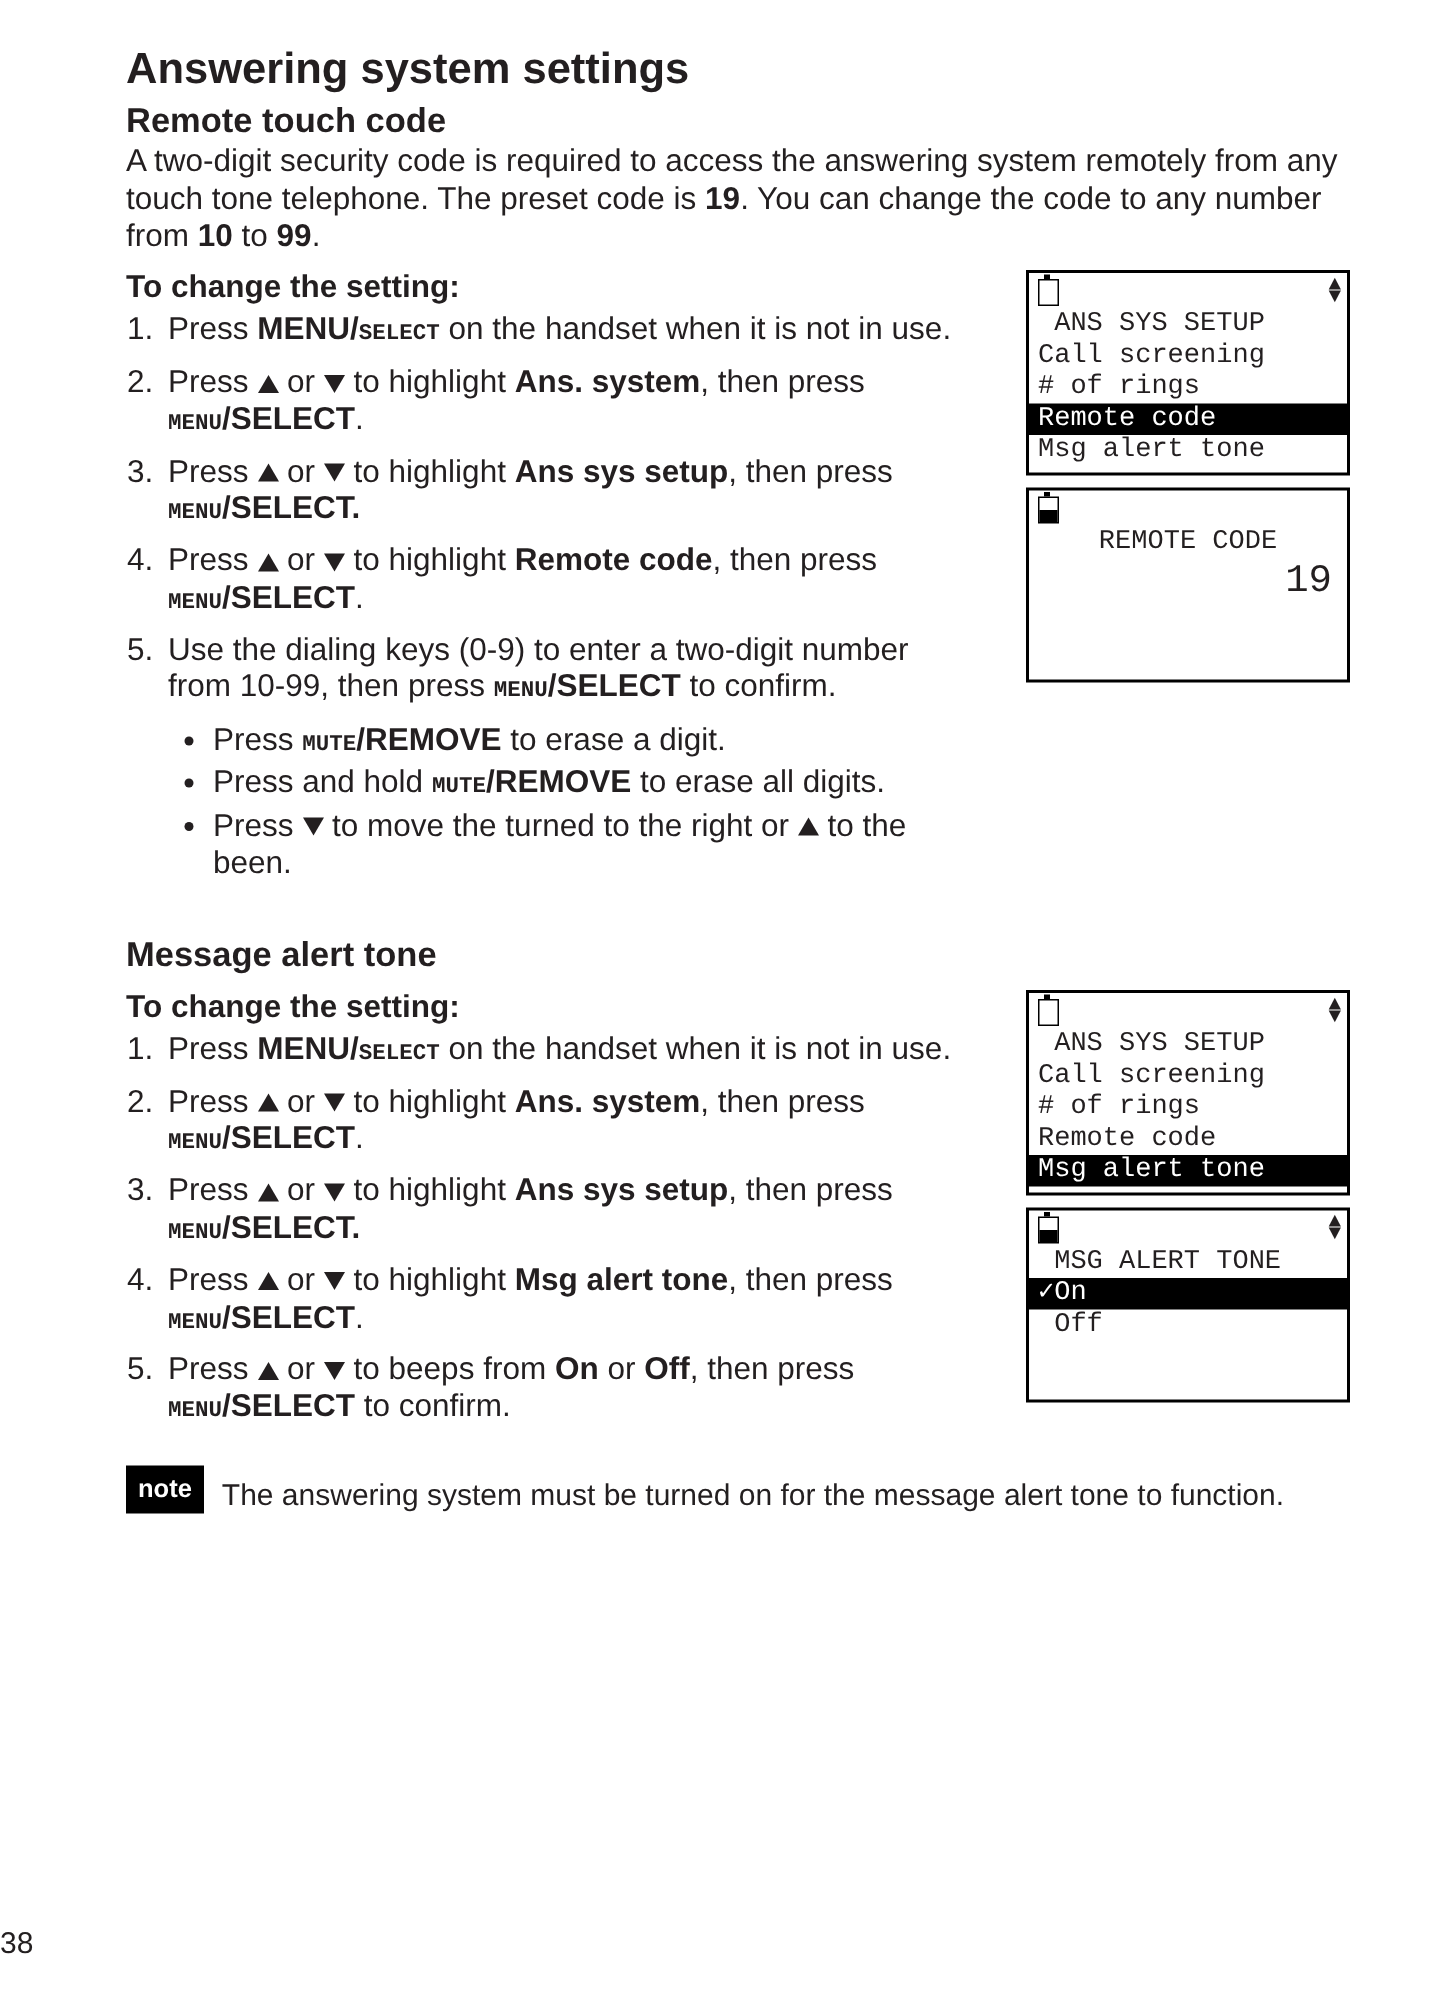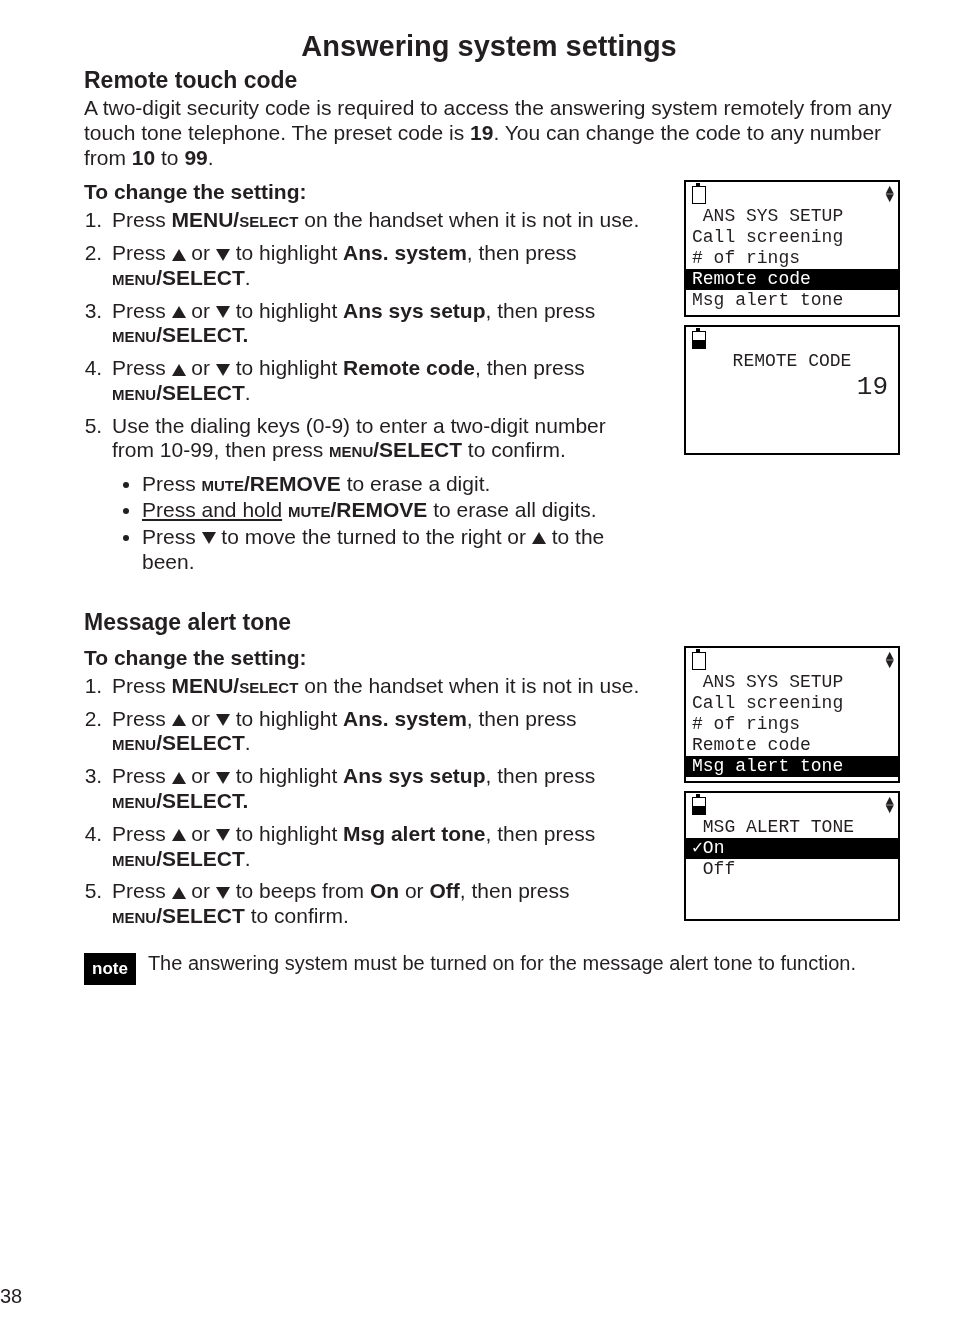--- a/index.html
+++ b/index.html
@@ -13,21 +13,20 @@
     width: 954px;
     height: 1336px;
     box-sizing: border-box;
     padding: 30px 60px 0 84px;
     position: relative;
   }
   h1 {
     font-size: 29px;
     font-weight: bold;
     margin: 0 0 4px 0;
-    text-align: center;
   }
   h2 {
     font-size: 23px;
     font-weight: bold;
     margin: 0 0 2px 0;
   }
   p.body {
     font-size: 21px;
     margin: 0 0 8px 0;
     line-height: 1.18;
@@ -52,20 +51,21 @@
     margin: 0 0 4px 0;
     padding-left: 58px;
     line-height: 1.2;
   }
   ul.bullets li {
     margin-bottom: 1px;
   }
   .smallcaps {
     font-variant: small-caps;
     font-weight: bold;
+    font-family: Liberation Mono, monospace;
   }
   .tri {
     display: inline-block;
     width: 0; height: 0;
     vertical-align: middle;
   }
   .tri-up {
     border-left: 7px solid transparent;
     border-right: 7px solid transparent;
     border-bottom: 12px solid #231f20;
@@ -138,21 +138,21 @@
 
   .big-num {
     text-align: right;
     padding-right: 10px;
     font-size: 26px;
     line-height: 30px;
   }
 
   .note-box {
     display: flex;
-    align-items: flex-start;
+    align-items: flex-end;
     margin-top: 20px;
   }
   .note-tag {
     background: #000;
     color: #fff;
     font-weight: bold;
     font-size: 17px;
     padding: 6px 8px;
     margin-right: 12px;
     margin-top: 4px;
@@ -163,21 +163,21 @@
     padding-top: 2px;
   }
   .page-num {
     position: absolute;
     bottom: 28px;
     left: 0;
     width: 100%;
     text-align: left;
     font-size: 20px;
   }
-  .underline { text-decoration: underline; }
+  .underline { }
 </style>
 </head>
 <body>
 
 <div class="page">
 
   <h1>Answering system settings</h1>
 
   <h2>Remote touch code</h2>
   <p class="body">

